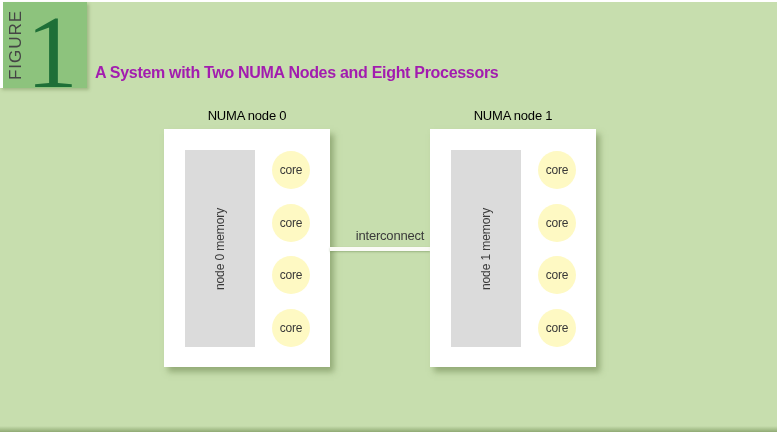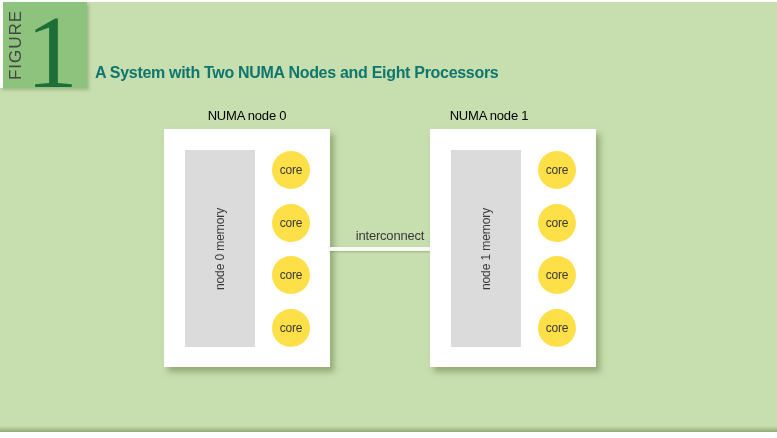--- a/index.html
+++ b/index.html
@@ -52,36 +52,36 @@
     line-height: 1;
     color: #1e6f37;
   }
 
   .title {
     position: absolute;
     left: 95px; top: 64px;
     font-size: 16px;
     font-weight: 700;
     letter-spacing: -0.3px;
-    color: #0f766e;
+    color: #a21caf;
     white-space: nowrap;
   }
 
   
   .node-label {
     position: absolute;
     width: 166px;
     top: 108px;
     text-align: center;
     font-size: 13px;
     letter-spacing: -0.2px;
     color: #000000;
   }
   .node-label.n0 { left: 164px; }
-  .node-label.n1 { left: 406px; }
+  .node-label.n1 { left: 430px; }
 
   .node-box {
     position: absolute;
     top: 129px;
     width: 166px; height: 238px;
     background: #ffffff;
     box-shadow: 4px 5px 6px rgba(105,130,75,0.55);
   }
   .node-box.n0 { left: 164px; }
   .node-box.n1 { left: 430px; }
@@ -101,21 +101,21 @@
     font-size: 12px;
     letter-spacing: -0.1px;
     color: #3a3a3a;
   }
 
   .core {
     position: absolute;
     left: 108px;
     width: 38px; height: 38px;
     border-radius: 50%;
-    background: #fde047;
+    background: #fef9c3;
     display: flex;
     align-items: center;
     justify-content: center;
     font-size: 12px;
     letter-spacing: -0.2px;
     color: #383838;
   }
   .core.c0 { top: 22px; }
   .core.c1 { top: 75px; }
   .core.c2 { top: 127px; }

